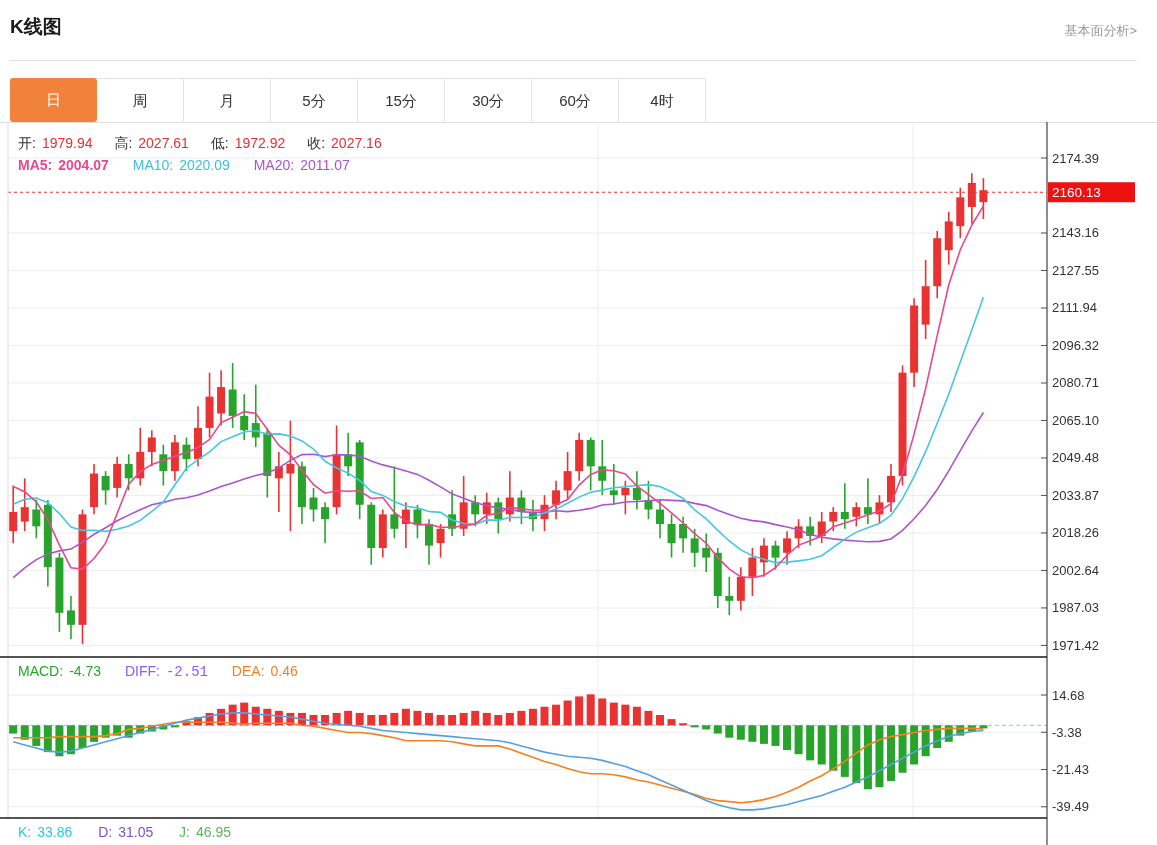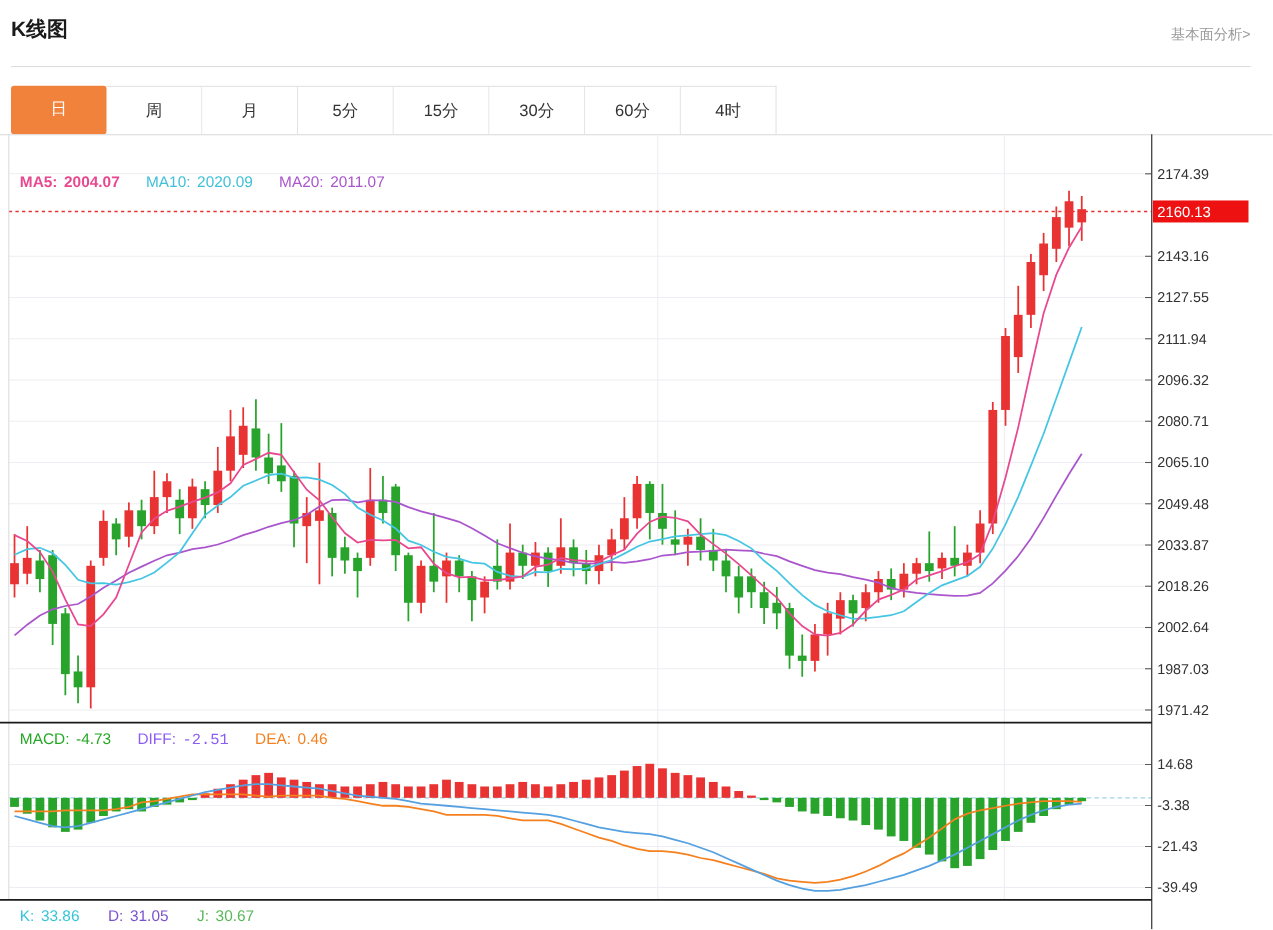--- a/index.html
+++ b/index.html
@@ -366,31 +366,37 @@
       <line x1="1041" y1="769.51009" x2="1047" y2="769.51009" stroke="#555" stroke-width="1"></line>
       <text x="1052" y="774.01009" fill="#333333" font-size="13" text-anchor="start">-21.43</text>
       <line x1="1041" y1="806.7678699999999" x2="1047" y2="806.7678699999999" stroke="#555" stroke-width="1"></line>
       <text x="1052" y="811.2678699999999" fill="#333333" font-size="13" text-anchor="start">-39.49</text>
       <line x1="8" y1="122" x2="8" y2="818" stroke="#ddd" stroke-width="1"></line>
       <line x1="1047" y1="122" x2="1047" y2="845" stroke="#444" stroke-width="1.2"></line>
       <line x1="0" y1="657" x2="1047" y2="657" stroke="#1a1a1a" stroke-width="1.6"></line>
       <line x1="0" y1="818" x2="1047" y2="818" stroke="#1a1a1a" stroke-width="1.6"></line>
     </svg>
 
+  <div class="readout" style="top:135px;">
+    <span class="lbl">开:</span><span class="val-red" style="margin-right:18px;">1979.94</span>
+    <span class="lbl">高:</span><span class="val-red" style="margin-right:18px;">2027.61</span>
+    <span class="lbl">低:</span><span class="val-red" style="margin-right:18px;">1972.92</span>
+    <span class="lbl">收:</span><span class="val-red">2027.16</span>
+  </div>
 
   <div class="readout" style="top:157px;">
     <span class="ma5-c">MA5:</span><span class="ma5-c" style="margin-right:20px;">2004.07</span>
     <span class="ma10-c">MA10:</span><span class="ma10-c" style="margin-right:20px;text-align:center;">2020.09</span>
     <span class="ma20-c">MA20:</span><span class="ma20-c">2011.07</span>
   </div>
 
   <div class="readout" style="top:663px;">
     <span class="macd-c">MACD:</span><span class="macd-c" style="margin-right:20px;">-4.73</span>
     <span class="diff-c">DIFF:</span><span class="diff-c" style="margin-right:20px;font-family:Liberation Mono, monospace;">-2.51</span>
     <span class="dea-c">DEA:</span><span class="dea-c">0.46</span>
   </div>
 
   <div class="readout" style="top:824px;">
     <span class="k-c">K:</span><span class="k-c" style="margin-right:22px;">33.86</span>
     <span class="d-c">D:</span><span class="d-c" style="margin-right:22px;">31.05</span>
-    <span class="j-c">J:</span><span class="j-c">30.67</span>
+    <span class="j-c">J:</span><span class="j-c">46.95</span>
   </div>
 </div>
 
 </body></html>

